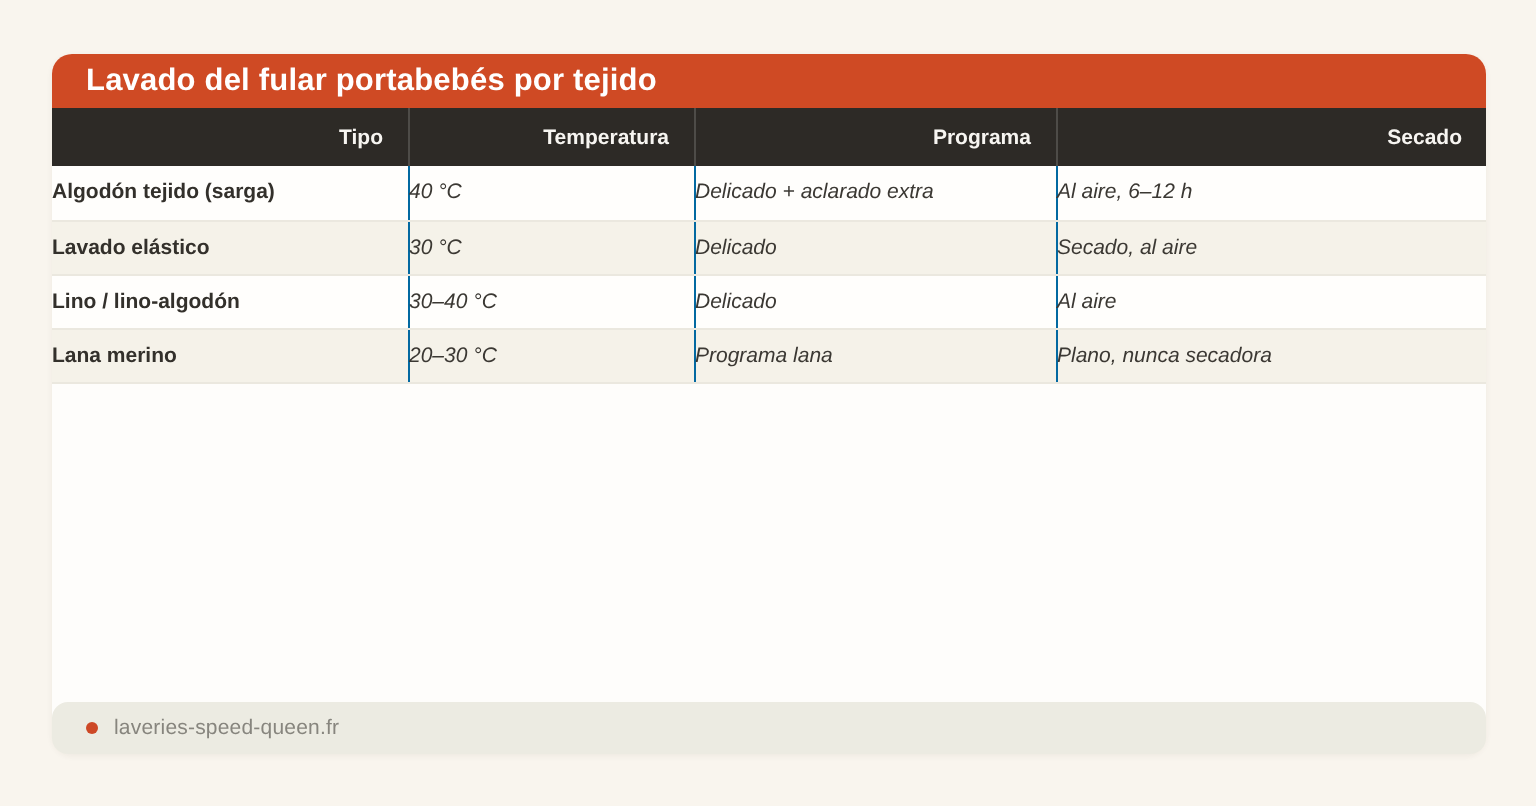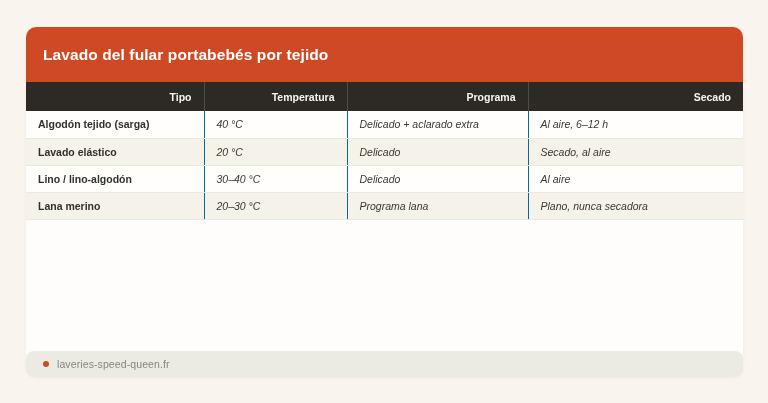--- a/index.html
+++ b/index.html
@@ -11,21 +11,21 @@
   }
   .card {
     position: absolute;
     left: 26px; top: 27px;
     width: 717px; height: 350px;
     background: #fefdfb;
     border-radius: 10px;
     box-shadow: 0 1px 3px rgba(60,50,40,0.06);
   }
   .card-header {
-    height: 55px;
+    height: 27px;
     background: #cf4a24;
     border-radius: 10px 10px 0 0;
     display: flex;
     align-items: center;
     padding: 0 17px;
   }
   .card-header h1 {
     color: #ffffff;
     font-size: 15.5px;
     font-weight: bold;
@@ -48,21 +48,21 @@
     text-align: right;
     height: 29px;
     padding: 0 12px;
     vertical-align: middle;
   }
   thead th + th { border-left: 1px solid rgba(255,255,255,0.16); padding-left: 38px; }
   tbody td {
     font-size: 10.5px;
     color: #3b3833;
     height: 27px;
-    padding: 0 12px;
+    padding: 0 0;
     vertical-align: middle;
     border-bottom: 1px solid #ebe8df;
   }
   tbody td + td { border-left: 1px solid #0369a1; font-style: italic; }
   tbody td.first { font-weight: bold; color: #33302b; }
   tbody tr:nth-child(even) { background: #f5f2e9; }
   tbody tr:nth-child(odd) { background: #fffefc; }
   .source-bar {
     position: absolute;
     left: 0; right: 0; bottom: 0;
@@ -112,21 +112,21 @@
     </thead>
     <tbody>
       <tr>
         <td class="first">Algodón tejido (sarga)</td>
         <td>40 °C</td>
         <td>Delicado + aclarado extra</td>
         <td>Al aire, 6–12 h</td>
       </tr>
       <tr>
         <td class="first">Lavado elástico</td>
-        <td>20 °C</td>
+        <td>30 °C</td>
         <td>Delicado</td>
         <td>Secado, al aire</td>
       </tr>
       <tr>
         <td class="first">Lino / lino-algodón</td>
         <td>30–40 °C</td>
         <td>Delicado</td>
         <td>Al aire</td>
       </tr>
       <tr>

